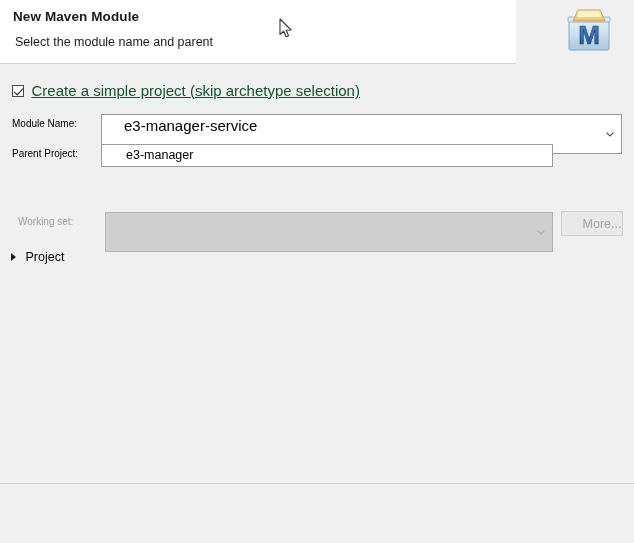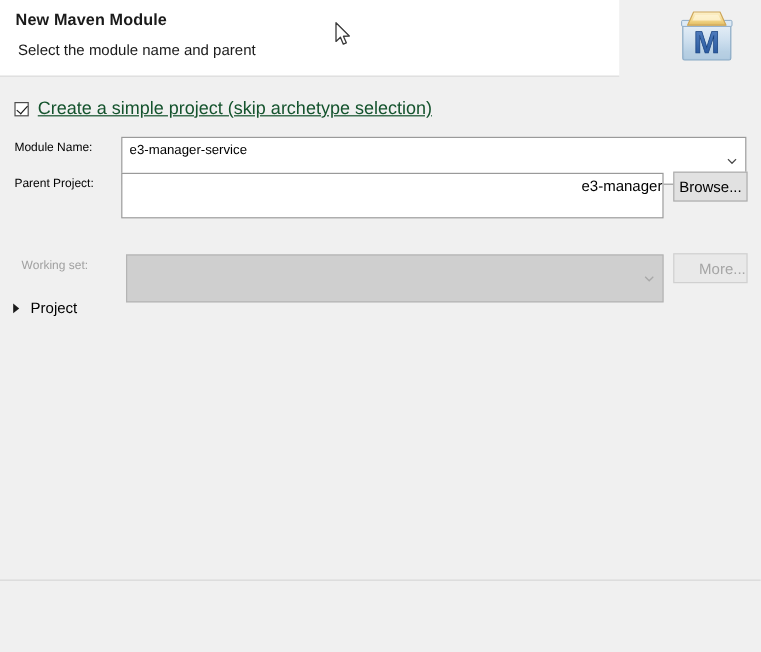--- a/index.html
+++ b/index.html
@@ -103,23 +103,23 @@
   .field-label.disabled { color: #a0a0a0; text-align: center; }
 
   
   .combo {
     position: absolute;
     background: #ffffff;
     border: 1px solid #9a9a9a;
     box-sizing: border-box;
     height: 40px;
     line-height: 21px;
-    font-size: 11px;
-    color: #000;
-    padding-left: 6px;
+    font-size: 15px;
+    color: #000;
+    padding-left: 22px;
     overflow: hidden;
     white-space: nowrap;
   }
   .combo.disabled {
     background: #cfcfcf;
     border: 1px solid #b4b4b4;
     color: #a0a0a0;
   }
   .combo-arrow {
     position: absolute;
@@ -128,28 +128,27 @@
     width: 7px; height: 4px;
   }
   .combo-arrow svg { display: block; }
 
   
   .textfield {
     position: absolute;
     background: #ffffff;
     border: 1px solid #9a9a9a;
     box-sizing: border-box;
-    height: 38px;
+    height: 23px;
     line-height: 21px;
     font-size: 12.5px;
     color: #000;
     padding-left: 24px;
     overflow: hidden;
     white-space: nowrap;
-    text-align: right;
   }
 
   
   .btn {
     position: absolute;
     background: #e1e1e1;
     border: 1px solid #adadad;
     box-sizing: border-box;
     font-family: "Liberation Sans", sans-serif;
     font-size: 12.5px;
@@ -267,21 +266,20 @@
         <svg width="8" height="5" viewBox="0 0 8 5">
           <path d="M0.6 0.6 L4 4 L7.4 0.6" fill="none" stroke="#4a4a4a" stroke-width="1.1"></path>
         </svg>
       </span>
     </div>
 
     <div class="field-label" style="left:12px; top:84px;">Parent Project:</div>
     <div class="textfield" style="left:101px; top:80px; width:452px;">
       <span>e3-manager</span>
     </div>
-    <button class="btn" style="left:561px; top:79px; width:62px; height:25px;">Browse...</button>
 
 
     <div class="field-label disabled" style="left:18px; top:152px;">Working set:</div>
     <div class="combo disabled" style="left:105px; top:148px; width:448px;">
       <span></span>
       <span class="combo-arrow">
         <svg width="8" height="5" viewBox="0 0 8 5">
           <path d="M0.6 0.6 L4 4 L7.4 0.6" fill="none" stroke="#a8a8a8" stroke-width="1.1"></path>
         </svg>
       </span>

